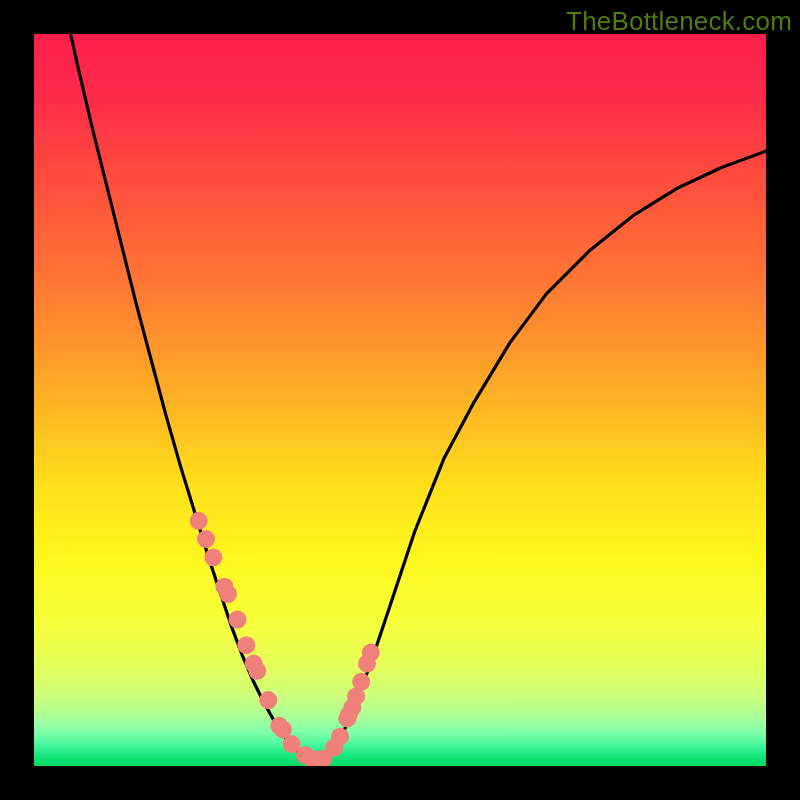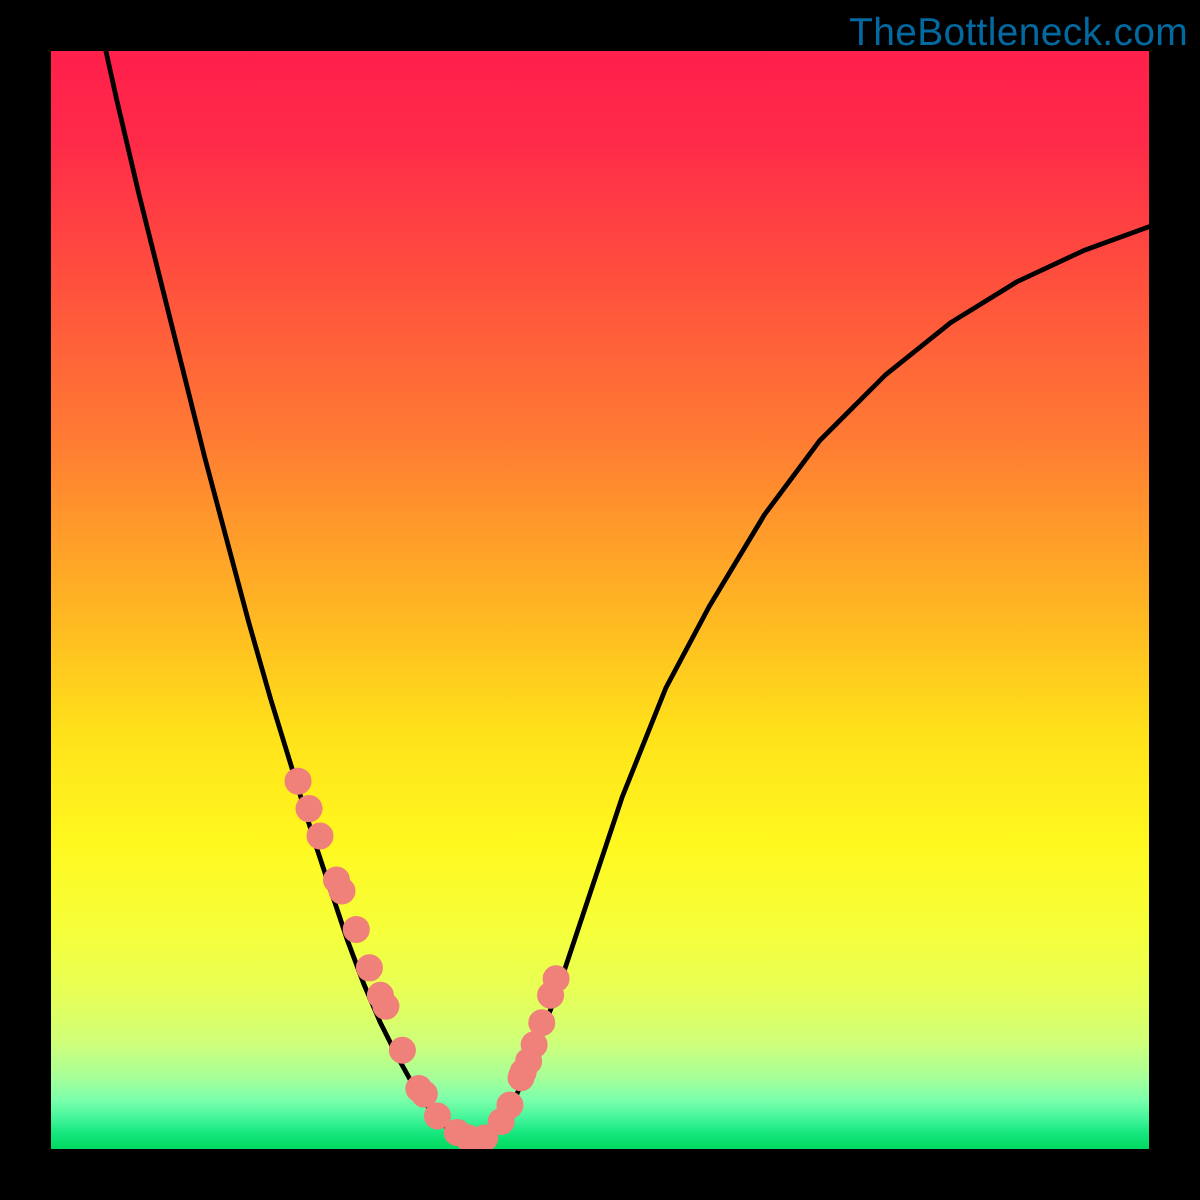--- a/index.html
+++ b/index.html
@@ -24,21 +24,21 @@
     overflow: hidden;
   }
   .gradient {
     position: absolute;
     inset: 0;
   }
   .watermark {
     position: absolute;
     top: 6px;
     right: 8px;
-    color: #0369a1;
+    color: #4d7c0f;
     font-size: 26px;
     font-weight: 400;
     letter-spacing: 0.2px;
     font-family: Arial, Helvetica, sans-serif;
   }
   svg.curve {
     position: absolute;
     inset: 0;
   }
 </style>

